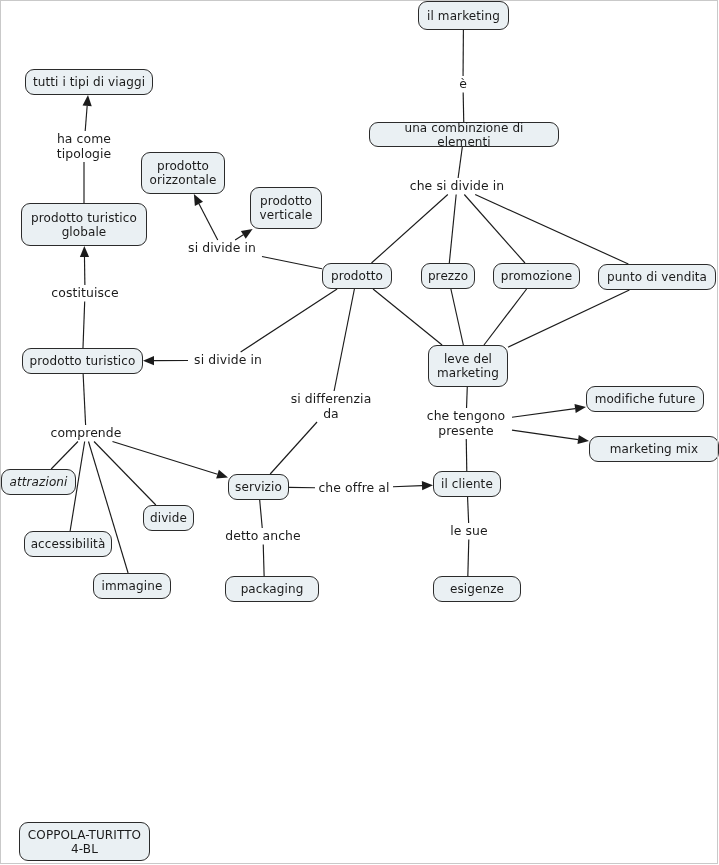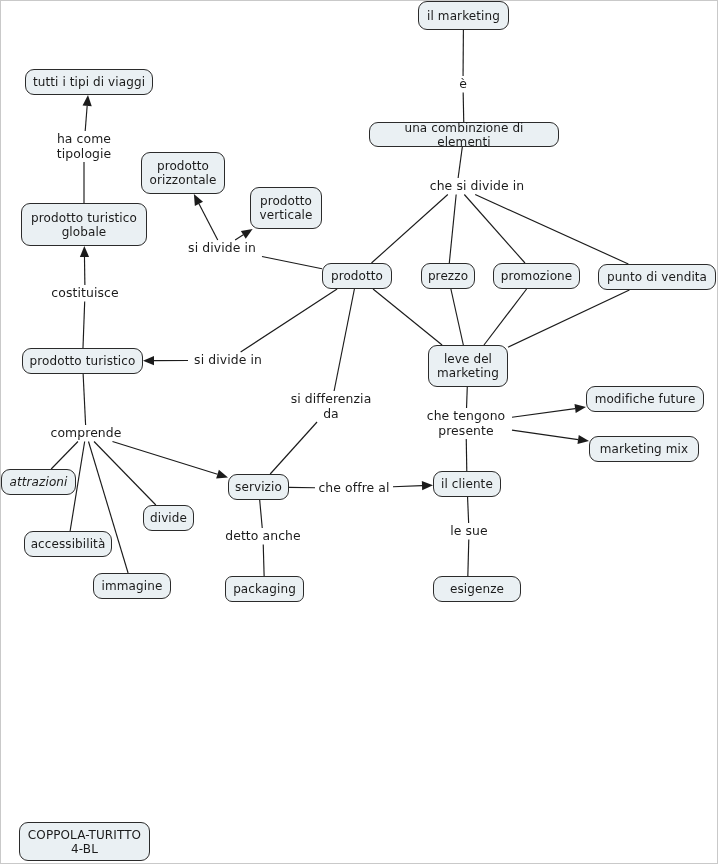--- a/index.html
+++ b/index.html
@@ -207,35 +207,35 @@
       <div class="node" style="left: 250px; top: 187px; width: 72px; height: 42px;">prodotto
 verticale</div>
       <div class="node" style="left: 22px; top: 348px; width: 121px; height: 26px;">prodotto turistico</div>
       <div class="node" style="left: 322px; top: 263px; width: 70px; height: 26px;">prodotto</div>
       <div class="node" style="left: 421px; top: 263px; width: 54px; height: 26px;">prezzo</div>
       <div class="node" style="left: 493px; top: 263px; width: 87px; height: 26px;">promozione</div>
       <div class="node" style="left: 598px; top: 264px; width: 118px; height: 26px;">punto di vendita</div>
       <div class="node" style="left: 428px; top: 345px; width: 80px; height: 42px;">leve del
 marketing</div>
       <div class="node" style="left: 586px; top: 386px; width: 118px; height: 26px;">modifiche future</div>
-      <div class="node" style="left: 589px; top: 436px; width: 110px; height: 26px;">marketing mix</div>
+      <div class="node" style="left: 589px; top: 436px; width: 130px; height: 26px;">marketing mix</div>
       <div class="node" style="left: 1px; top: 469px; width: 75px; height: 26px; font-style: italic;">attrazioni</div>
       <div class="node" style="left: 24px; top: 531px; width: 88px; height: 26px;">accessibilità</div>
       <div class="node" style="left: 93px; top: 573px; width: 78px; height: 26px;">immagine</div>
       <div class="node" style="left: 143px; top: 505px; width: 51px; height: 26px;">divide</div>
       <div class="node" style="left: 228px; top: 474px; width: 61px; height: 26px;">servizio</div>
-      <div class="node" style="left: 225px; top: 576px; width: 79px; height: 26px; border-radius: 7px;">packaging</div>
+      <div class="node" style="left: 225px; top: 576px; width: 94px; height: 26px;">packaging</div>
       <div class="node" style="left: 433px; top: 471px; width: 68px; height: 26px; text-align: right;">il cliente</div>
       <div class="node" style="left: 433px; top: 576px; width: 88px; height: 26px;">esigenze</div>
       <div class="node" style="left: 19px; top: 822px; width: 131px; height: 39px;">COPPOLA-TURITTO
 4-BL</div>
     </div>
   <div id="label-layer">
       <div class="link-label" style="left: 448px; top: 77px; width: 30px;">è</div>
-      <div class="link-label" style="left: 407px; top: 179px; width: 100px; margin-left: 20px;">che si divide in</div>
+      <div class="link-label" style="left: 407px; top: 179px; width: 100px;">che si divide in</div>
       <div class="link-label" style="left: 47px; top: 132px; width: 74px;">ha come
 tipologie</div>
       <div class="link-label" style="left: 47px; top: 286px; width: 76px;">costituisce</div>
       <div class="link-label" style="left: 183px; top: 241px; width: 78px;">si divide in</div>
       <div class="link-label" style="left: 189px; top: 353px; width: 78px;">si divide in</div>
       <div class="link-label" style="left: 286px; top: 392px; width: 90px;">si differenzia
 da</div>
       <div class="link-label" style="left: 48px; top: 426px; width: 76px;">comprende</div>
       <div class="link-label" style="left: 316px; top: 481px; width: 76px; text-align: center;">che offre al</div>
       <div class="link-label" style="left: 222px; top: 529px; width: 82px;">detto anche</div>

